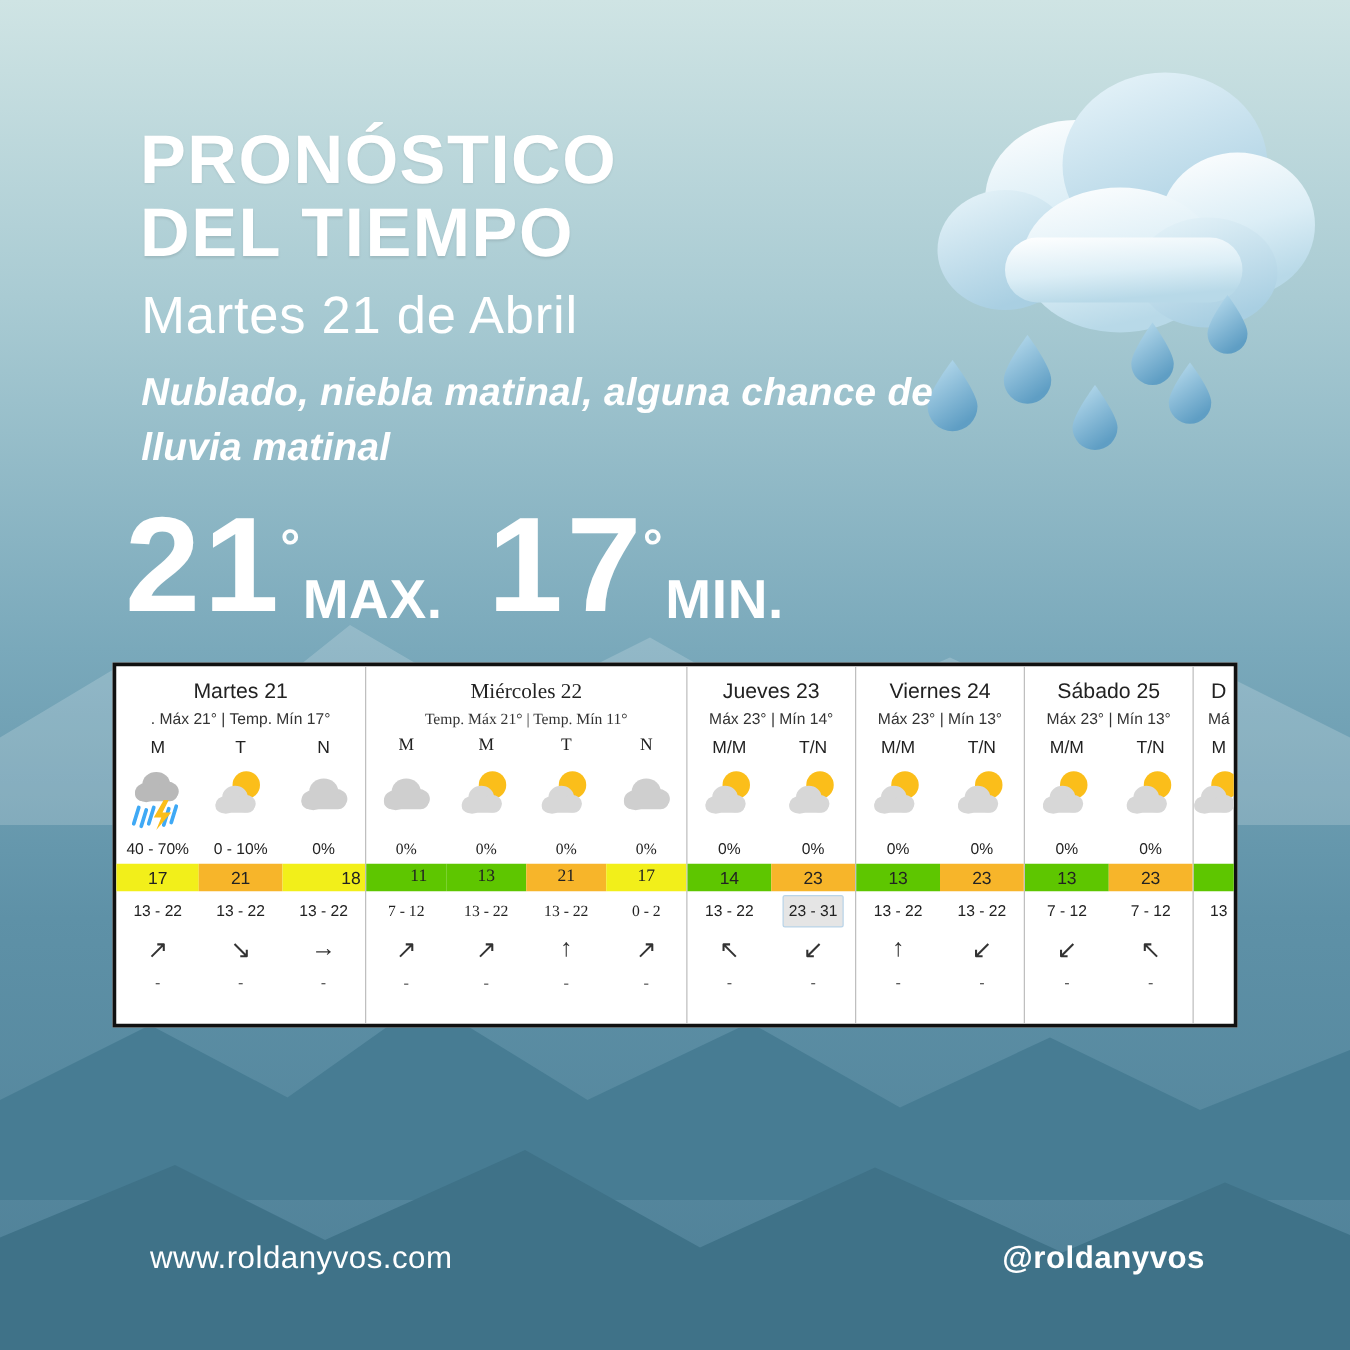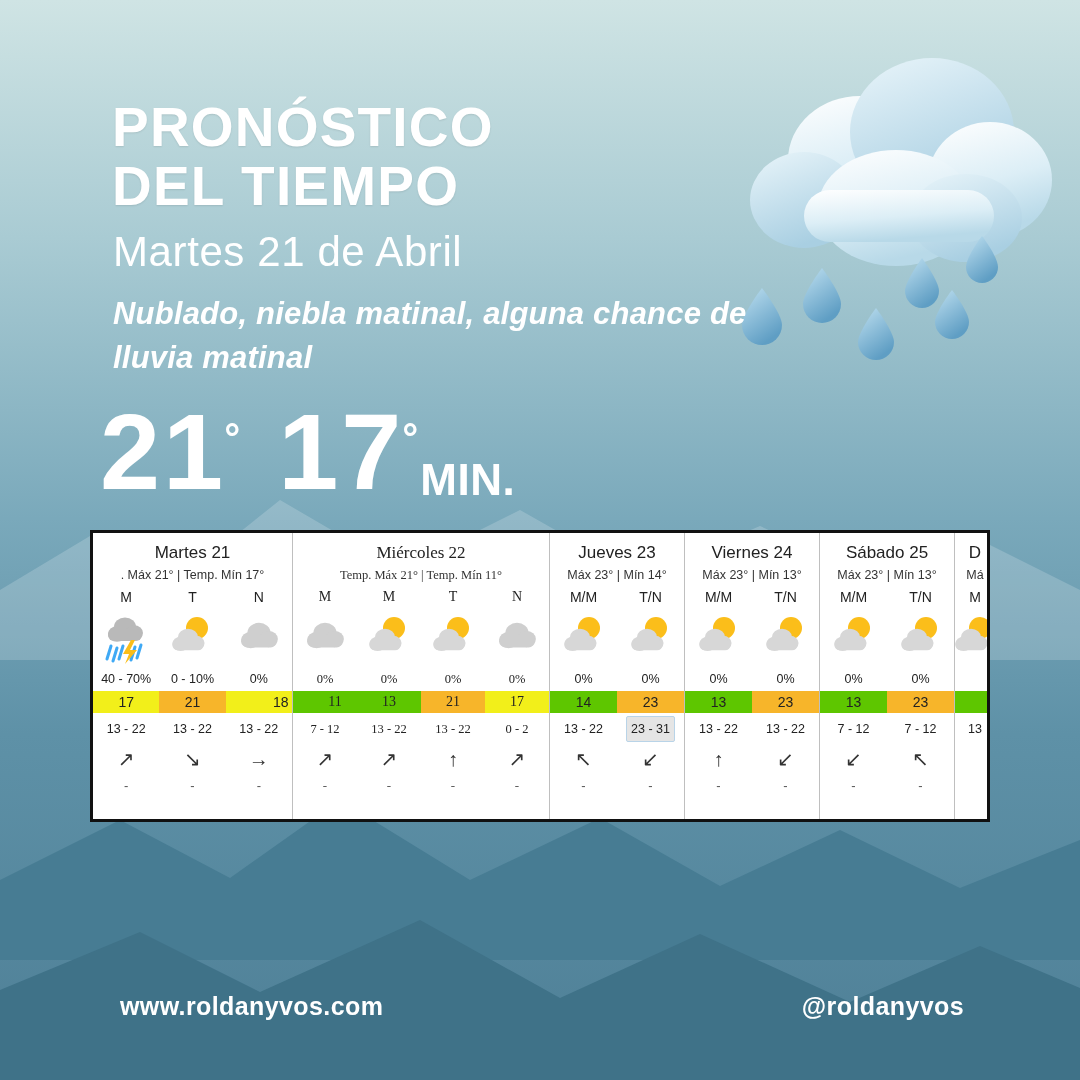--- a/index.html
+++ b/index.html
@@ -83,21 +83,21 @@
     width: 100%; text-align: center; margin-bottom: 3px;
   }
   .c-range { font-size: 12.5px; color: #222; height: 26px; line-height: 26px; white-space: nowrap; }
   .c-range.hl { background: #e5e5e5; border: 1px solid #b9d4e8; border-radius: 2px; padding: 0 4px; line-height: 24px; }
   .c-arrow { height: 34px; display: flex; align-items: center; justify-content: center; font-size: 20px; color: #333; }
   .c-dash { font-size: 13px; color: #555; height: 20px; line-height: 20px; }
 
   
   .footer-left {
     position: absolute; left: 120px; top: 992px;
-    color: #ffffff; font-size: 25px; font-weight: bold; letter-spacing: .4px;
+    color: #ffffff; font-size: 25px; font-weight: normal; letter-spacing: .4px;
   }
   .footer-right {
     position: absolute; right: 116px; top: 992px;
     color: #ffffff; font-size: 25px; font-weight: bold; letter-spacing: .4px;
   }
 </style>
 </head>
 <body>
 
 <div id="bg">
@@ -161,20 +161,21 @@
   <div class="title">
     <span>PRONÓSTICO</span>
     <span>DEL TIEMPO</span>
   </div>
   <div class="dateline">Martes 21 de Abril</div>
   <div class="desc">Nublado, niebla matinal, alguna chance de lluvia matinal</div>
 
   <div class="temps">
     <span class="big-num">21</span>
     <span class="deg">°</span>
+    <span class="unit">MAX.</span>
     <span class="gap"></span>
     <span class="big-num">17</span>
     <span class="deg">°</span>
     <span class="unit">MIN.</span>
   </div>
 
   <div class="panel">
     <div class="panel-inner" id="days-root">
         <div class="day" style="width: 200px;">
           <div class="day-name">Martes 21</div>

